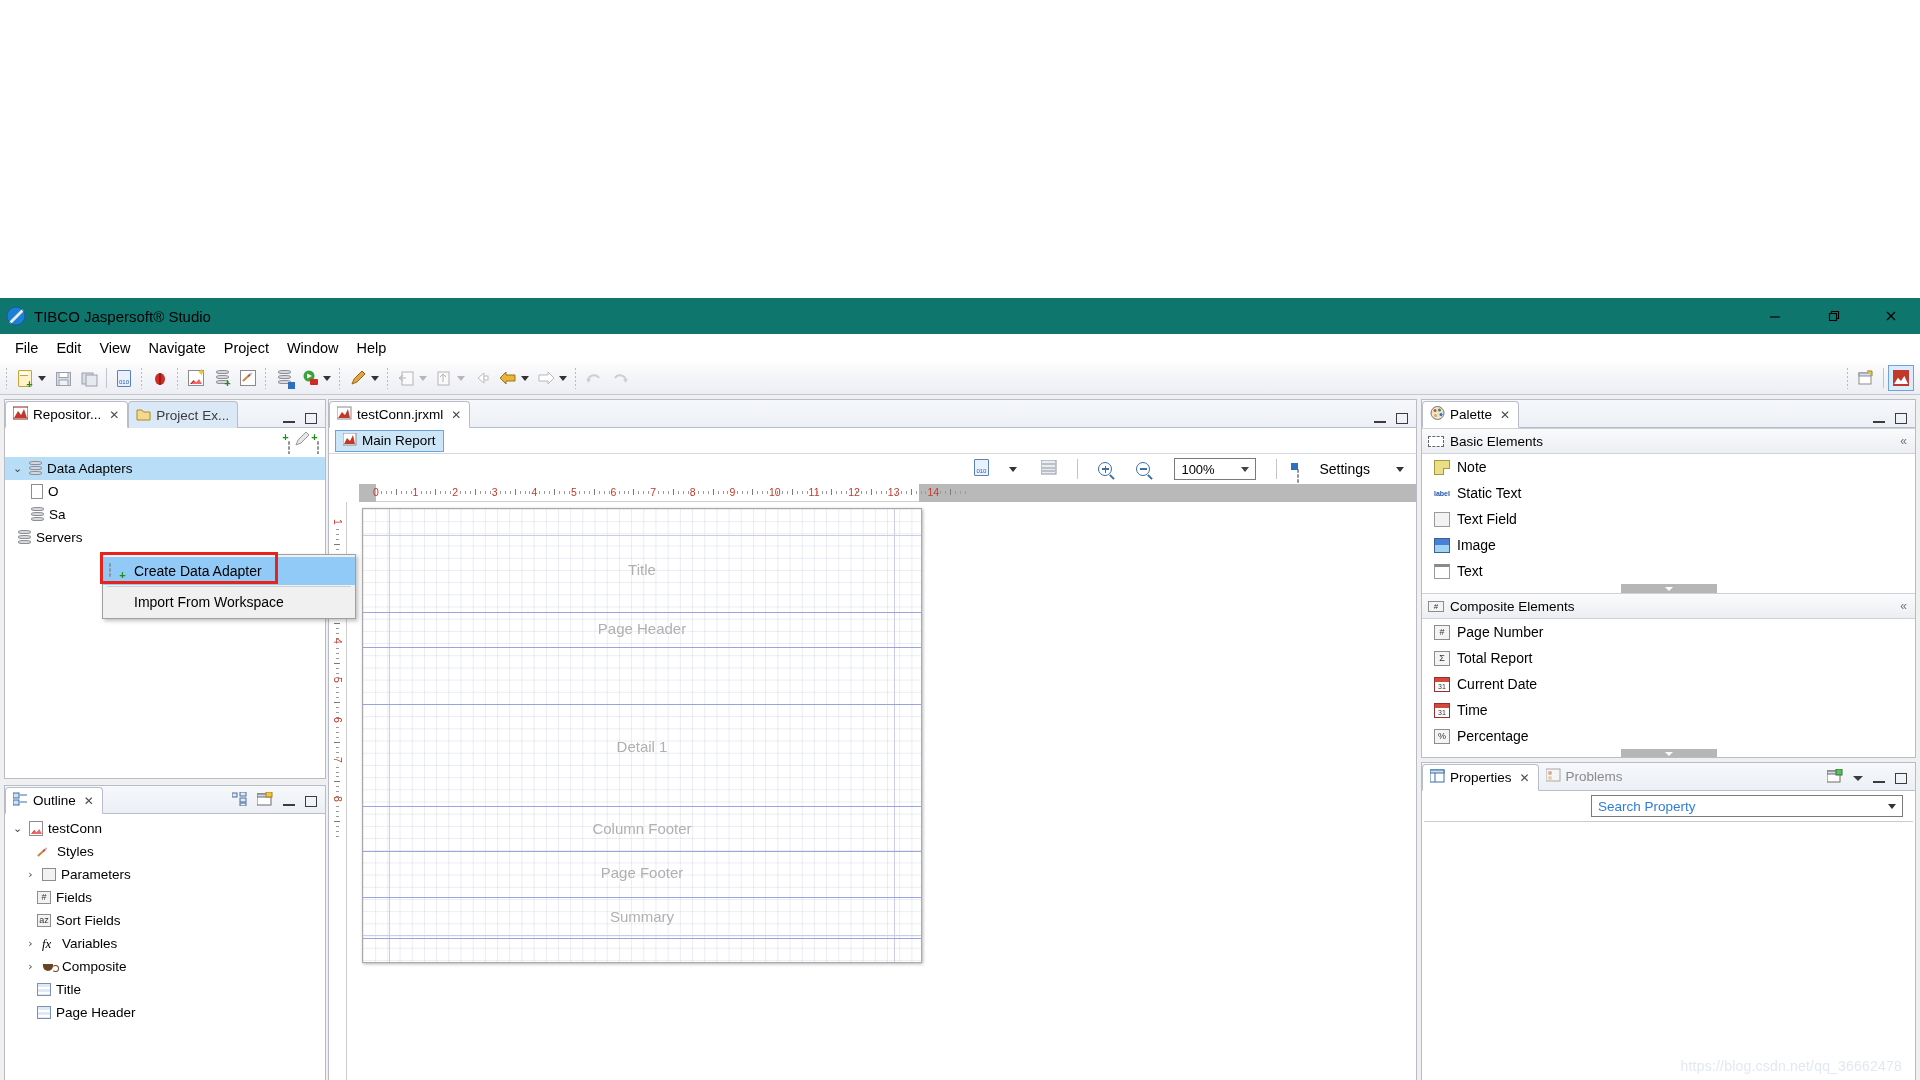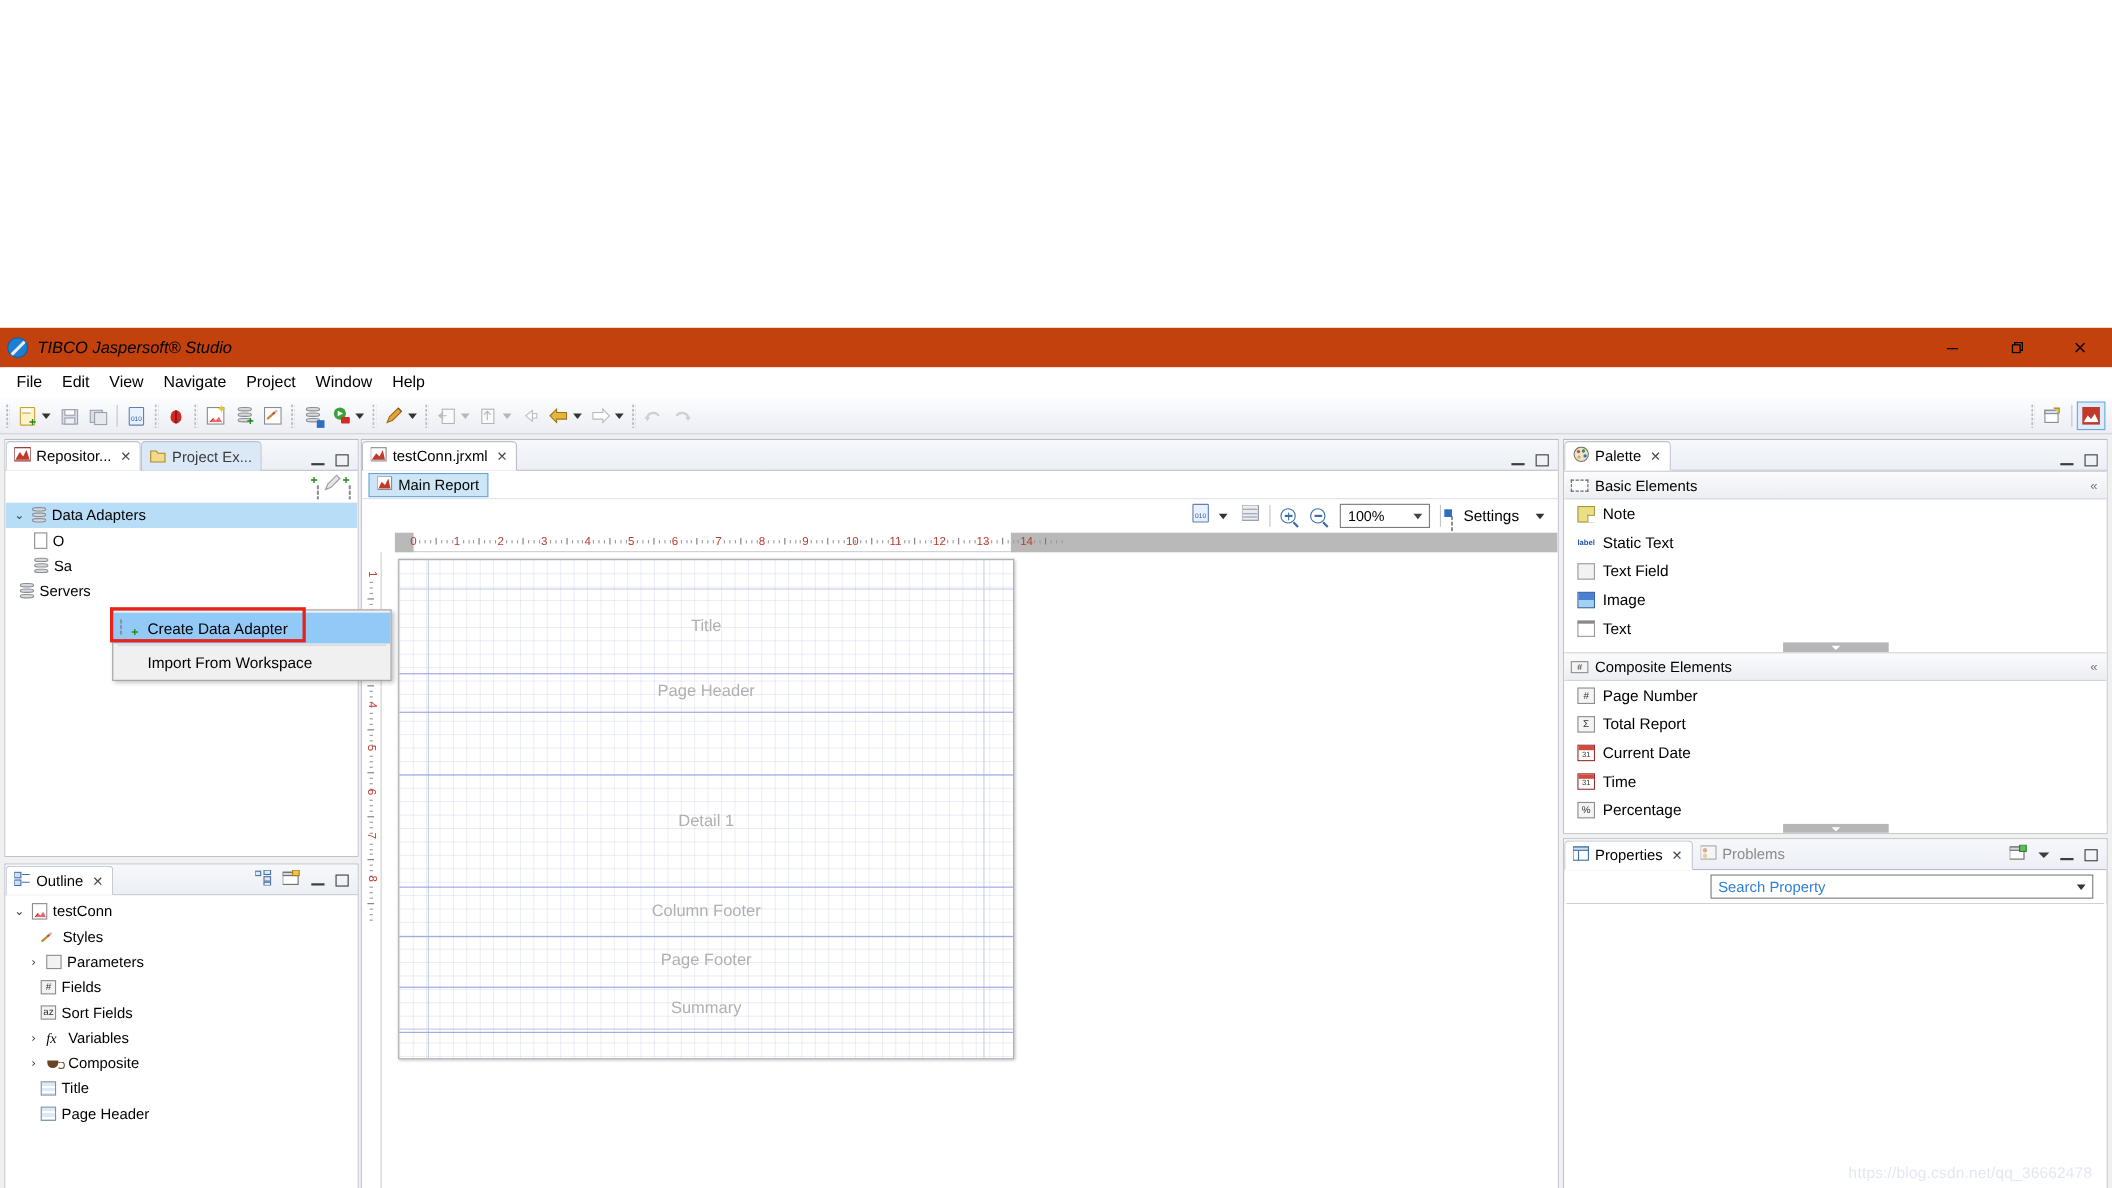--- a/index.html
+++ b/index.html
@@ -12,25 +12,24 @@
   #app {
     position: absolute;
     left: 0; top: 298px;
     width: 1920px; height: 782px;
     background: #f0f0f0;
     display: flex; flex-direction: column;
   }
 
   
   .titlebar {
-    height: 36px; background: #c2410c;
+    height: 36px; background: #0f766e;
     display: flex; align-items: center;
     padding-left: 6px;
     flex: 0 0 36px;
-    font-style: italic;
   }
   .title-icon { width: 20px; height: 20px; margin-right: 8px; position: relative; }
   .title-text { font-size: 15px; color: #000; }
   .win-ctrls { margin-left: auto; display: flex; height: 36px; }
   .win-btn {
     width: 58px; height: 36px;
     display: flex; align-items: center; justify-content: center;
     font-size: 14px; color: #000; cursor: default;
   }
 
@@ -238,21 +237,21 @@
     height: 26px; flex: 0 0 26px; display: flex; align-items: center;
     padding-left: 6px; background:#ffffff; border-bottom: 1px solid #d5d8e0;
   }
   .ed-subtab {
     display: flex; align-items: center; gap: 5px; font-size: 13.5px;
     padding: 2px 7px; background: #cde6f7; border: 1px solid #6aa4d8; color:#000;
     cursor: default;
   }
   .ed-toolbar {
     height: 30px; flex: 0 0 30px; display: flex; align-items: center;
-    justify-content: flex-end; gap: 5px; padding-right: 8px;
+    justify-content: flex-end; gap: 16px; padding-right: 8px;
     background: #ffffff;
   }
   .zoom-combo {
     display: flex; align-items: center; height: 22px; width: 82px;
     border: 1px solid #7a7a7a; background: #fff; font-size: 13px;
     padding-left: 6px; color:#000; cursor: default;
   }
   .zoom-combo .cv { flex: 1 1 auto; }
   .zoom-combo .cc {
     width: 0; height: 0; margin-right: 6px;
@@ -346,21 +345,21 @@
   .pi-cal { background:#fff; border:1px solid #9a2d2d; font-size:7px; text-align:center;
             line-height: 17px; color:#333; }
   .pi-cal::before{ content:""; position:absolute; left:0; right:0; top:0; height:4px; background:#d04a3e; }
 
   
   .prop-toolrow {
     height: 30px; display: flex; align-items: center; justify-content: flex-end;
     padding-right: 12px;
   }
   .search-prop {
-    width: 348px; height: 22px; border: 1px solid #7a7a7a; background:#fff;
+    width: 312px; height: 22px; border: 1px solid #7a7a7a; background:#fff;
     display: flex; align-items: center; padding-left: 6px;
     font-size: 13.5px; color: #2f7fd6;
   }
   .search-prop .sc {
     margin-left: auto; margin-right: 6px; width: 0; height: 0;
     border-left: 4px solid transparent; border-right: 4px solid transparent;
     border-top: 5px solid #333;
   }
 
   .watermark {

